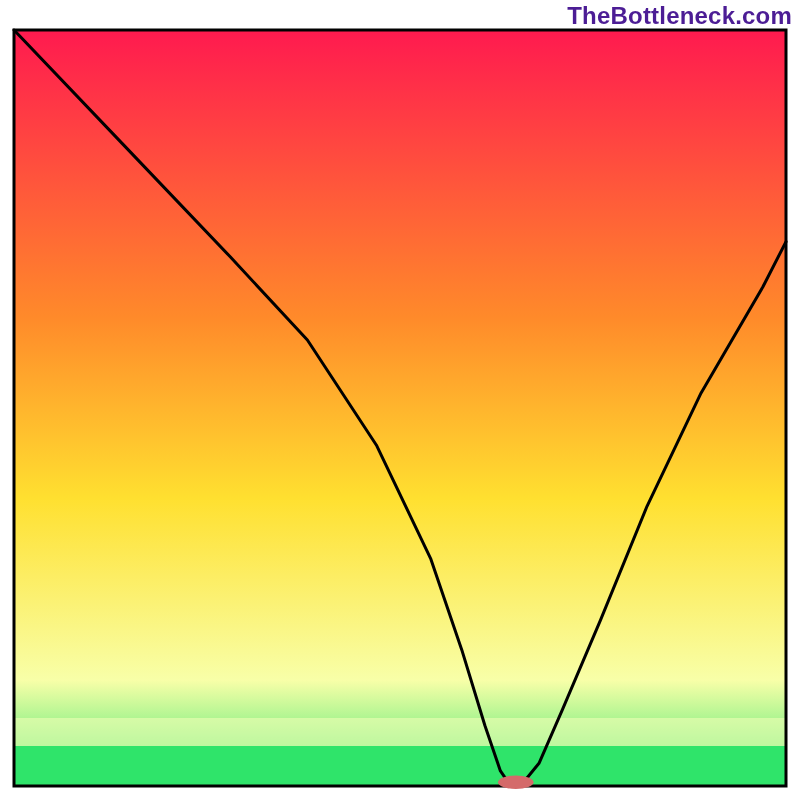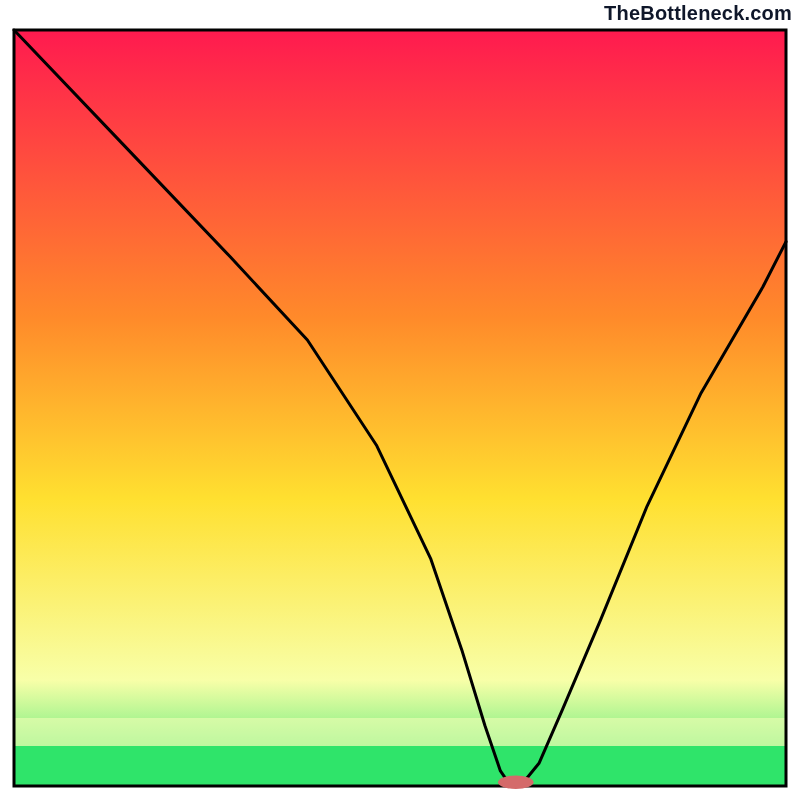--- a/index.html
+++ b/index.html
@@ -13,23 +13,23 @@
   }
   .stage {
     position: relative;
     width: 800px;
     height: 800px;
   }
   .watermark {
     position: absolute;
     top: 2px;
     right: 8px;
-    font-size: 20px;
+    font-size: 24px;
     font-weight: 600;
-    color: #0f172a;
+    color: #4c1d95;
     letter-spacing: 0.2px;
   }
   svg.chart {
     position: absolute;
     left: 0;
     top: 0;
     width: 800px;
     height: 800px;
     display: block;
   }

